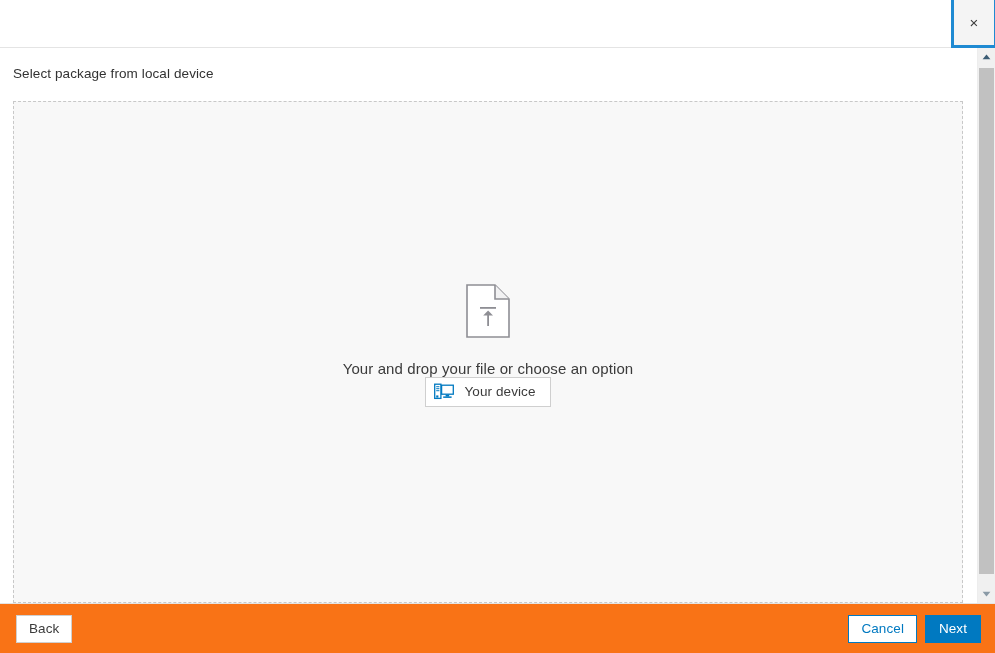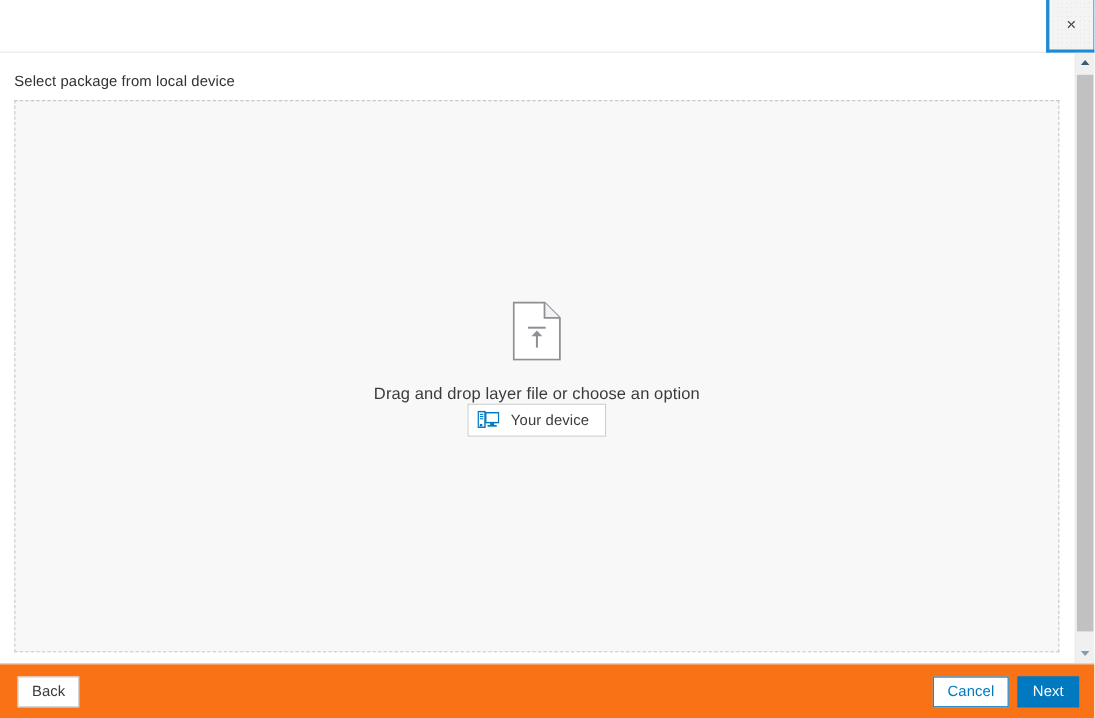--- a/index.html
+++ b/index.html
@@ -89,21 +89,21 @@
     left: 0;
     top: 0;
     right: 18px;
     bottom: 0;
     padding: 18px 14px 0 13px;
   }
 
   .section-label {
     font-size: 13.5px;
     color: #323232;
-    margin-bottom: 10px;
+    margin-bottom: 20px;
     letter-spacing: 0.1px;
   }
 
   .dropzone {
     position: relative;
     height: 502px;
     border: 1px dashed #c8c8c8;
     background: #f8f8f8;
     display: flex;
     flex-direction: column;
@@ -246,21 +246,21 @@
           <span>
             <svg class="file-icon" viewBox="0 0 44 54" xmlns="http://www.w3.org/2000/svg">
               <path d="M1 1 H29 L43 15 V53 H1 Z" fill="#ffffff" stroke="#8e8e94" stroke-width="1.6" stroke-linejoin="miter"></path>
               <path d="M29 1 L29 15 L43 15" fill="#f2f2f3" stroke="#8e8e94" stroke-width="1.6" stroke-linejoin="miter"></path>
               <rect x="14" y="23" width="16" height="1.8" fill="#8e8e94"></rect>
               <rect x="21.2" y="28" width="1.8" height="14" fill="#8e8e94"></rect>
               <path d="M22.1 26.4 L27 31.6 H17.2 Z" fill="#8e8e94"></path>
             </svg>
           </span>
 
-          <div class="dz-text">Drag and drop layer file or choose an option</div>
+          <div class="dz-text">Your and drop your file or choose an option</div>
 
           <button class="device-btn">
             <span>
               <svg class="device-icon" viewBox="0 0 20 18" xmlns="http://www.w3.org/2000/svg">
                 <rect x="0.7" y="1.2" width="6.2" height="14.2" fill="#ffffff" stroke="#0079c1" stroke-width="1.3"></rect>
                 <rect x="2.2" y="3.2" width="3.2" height="1" fill="#0079c1"></rect>
                 <rect x="2.2" y="5.2" width="3.2" height="1" fill="#0079c1"></rect>
                 <rect x="2.2" y="7.2" width="3.2" height="1" fill="#0079c1"></rect>
                 <rect x="2.2" y="12.4" width="2.2" height="2.2" fill="#0079c1"></rect>
                 <rect x="7.6" y="2.2" width="11.7" height="9.0" fill="#ffffff" stroke="#0079c1" stroke-width="1.3"></rect>

